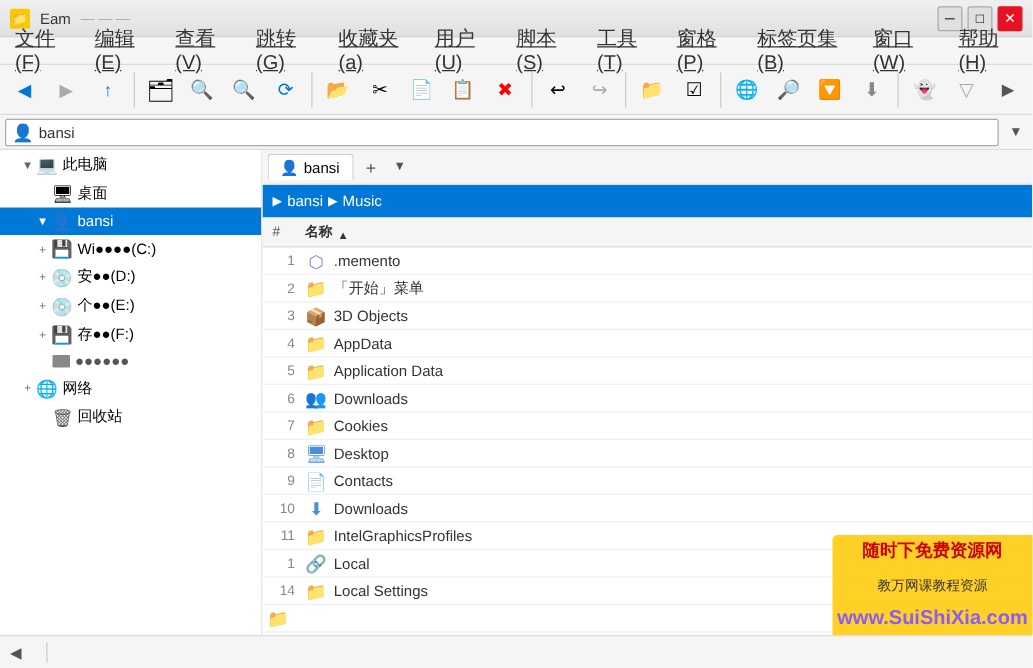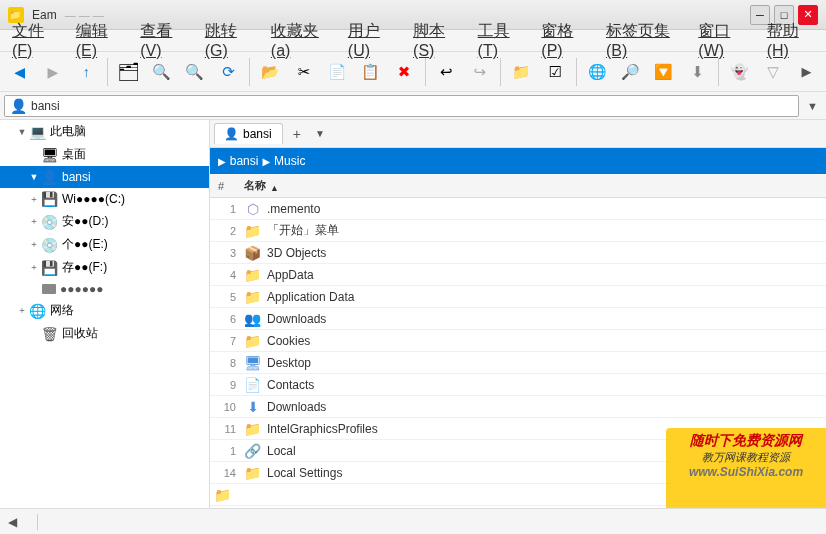--- a/index.html
+++ b/index.html
@@ -269,28 +269,27 @@
     .watermark {
       position: absolute;
       bottom: 26px;
       right: 0;
       width: 160px;
       height: 80px;
       background: rgba(255,200,0,0.85);
       display: flex;
       flex-direction: column;
       align-items: center;
-      justify-content: flex-start;
+      justify-content: space-between;
       border-radius: 4px 0 0 0;
       padding: 4px 8px;
-      font-style: italic;
     }
     .watermark-line1 { font-size: 14px; font-weight: bold; color: #c00; }
     .watermark-line2 { font-size: 11px; color: #333; }
-    .watermark-line3 { font-size: 12px; color: #737373; font-weight: bold; }
+    .watermark-line3 { font-size: 16px; color: #8b5cf6; font-weight: bold; }
     .icon-pc { color: #555; }
     .icon-network { color: #555; }
     .icon-trash { color: #555; }
     .icon-drive { color: #777; }
 
     
     .left-panel::-webkit-scrollbar { width: 8px; }
     .left-panel::-webkit-scrollbar-track { background: #f5f5f5; }
     .left-panel::-webkit-scrollbar-thumb { background: #ccc; border-radius: 4px; }
     .file-list::-webkit-scrollbar { width: 12px; }

